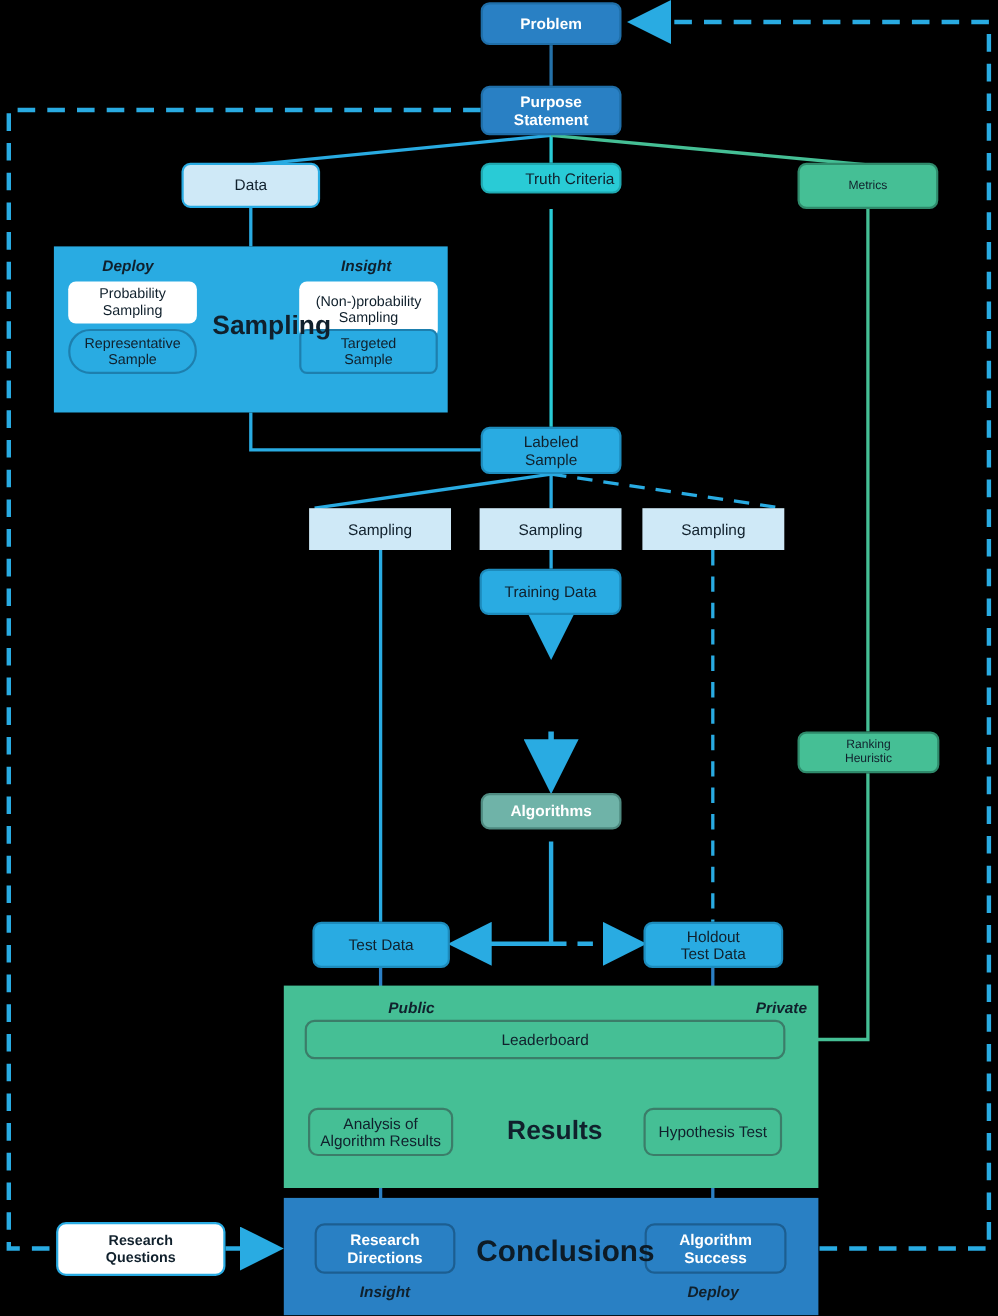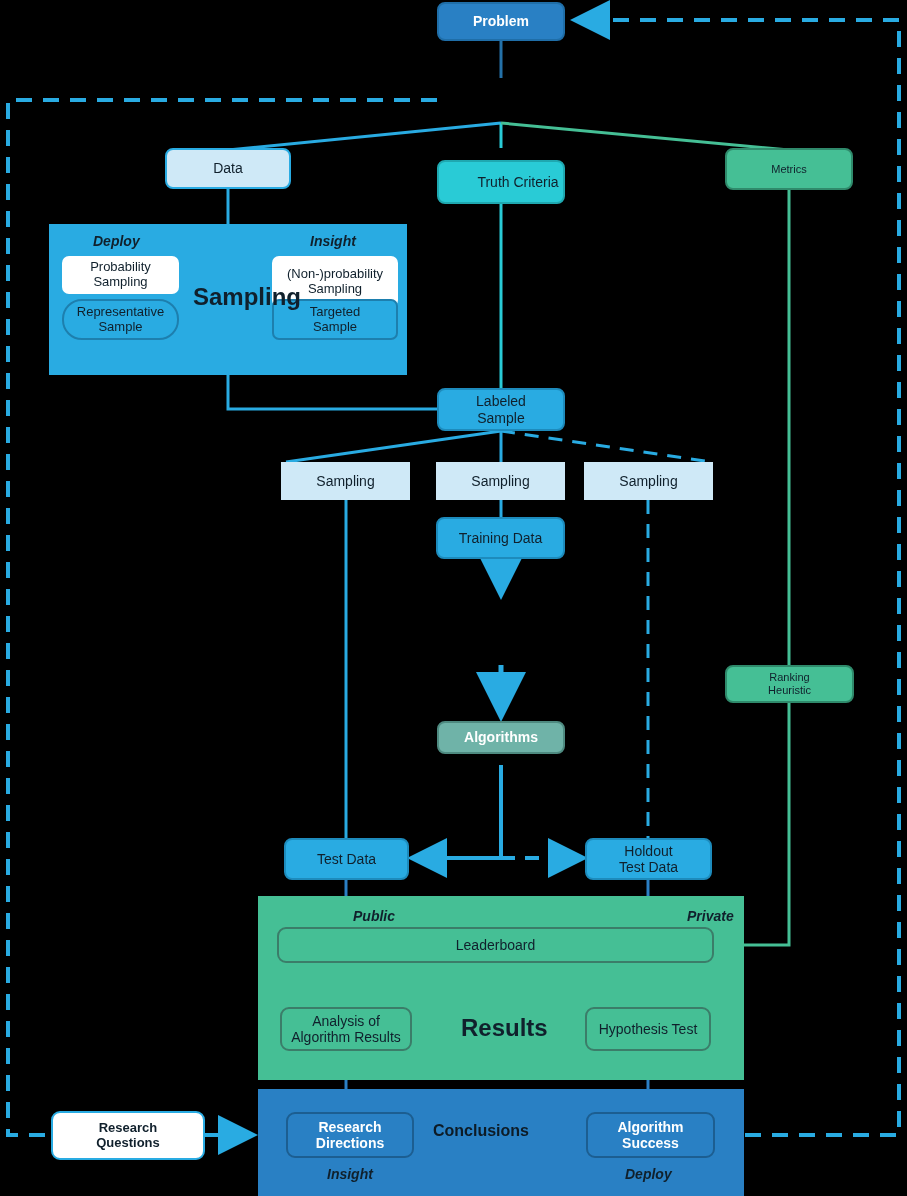--- a/index.html
+++ b/index.html
@@ -41,21 +41,21 @@
   .panel{position:absolute;box-sizing:border-box;z-index:3;}
   .panel-sampling{background:#29abe2;}
   .panel-results{background:#45bf95;}
   .panel-conclusions{background:#2980c4;}
 
   .panel-title{
     position:absolute;font-weight:bold;color:#10202c;z-index:6;
     white-space:nowrap;
   }
   .panel-title.big{font-size:24px;}
-  .panel-title.huge{font-size:16px;}
+  .panel-title.huge{font-size:27px;}
   .side-label{
     position:absolute;font-style:italic;font-weight:bold;font-size:14px;color:#10202c;
     white-space:nowrap;z-index:6;
   }
 </style>
 </head>
 <body>
 
 <div id="stage">
 
@@ -166,26 +166,30 @@
   </div>
   <div class="node n-insetdark" style="left:586px;top:1112px;width:129px;height:46px;">
     <span style="white-space:pre-line;">Algorithm
 Success</span>
   </div>
 
   <div class="node n-darkblue" style="left:437px;top:2px;width:128px;height:39px;">
     <span>Problem</span>
   </div>
 
+  <div class="node n-darkblue" style="left:437px;top:78px;width:128px;height:45px;">
+    <span style="white-space:pre-line;">Purpose
+Statement</span>
+  </div>
 
   <div class="node n-lightblue" style="left:165px;top:148px;width:126px;height:41px;">
     <span>Data</span>
   </div>
 
-  <div class="node n-cyan" style="left:437px;top:160px;width:128px;height:44px;padding-left:34px;">
+  <div class="node n-cyan" style="left:437px;top:148px;width:128px;height:28px;padding-left:34px;">
     <span>Truth Criteria</span>
   </div>
 
   <div class="node n-green" style="left:725px;top:148px;width:128px;height:42px;">
     <span>Metrics</span>
   </div>
 
   <div class="node n-blue" style="left:437px;top:388px;width:128px;height:43px;">
     <span style="white-space:pre-line;">Labeled
 Sample</span>

